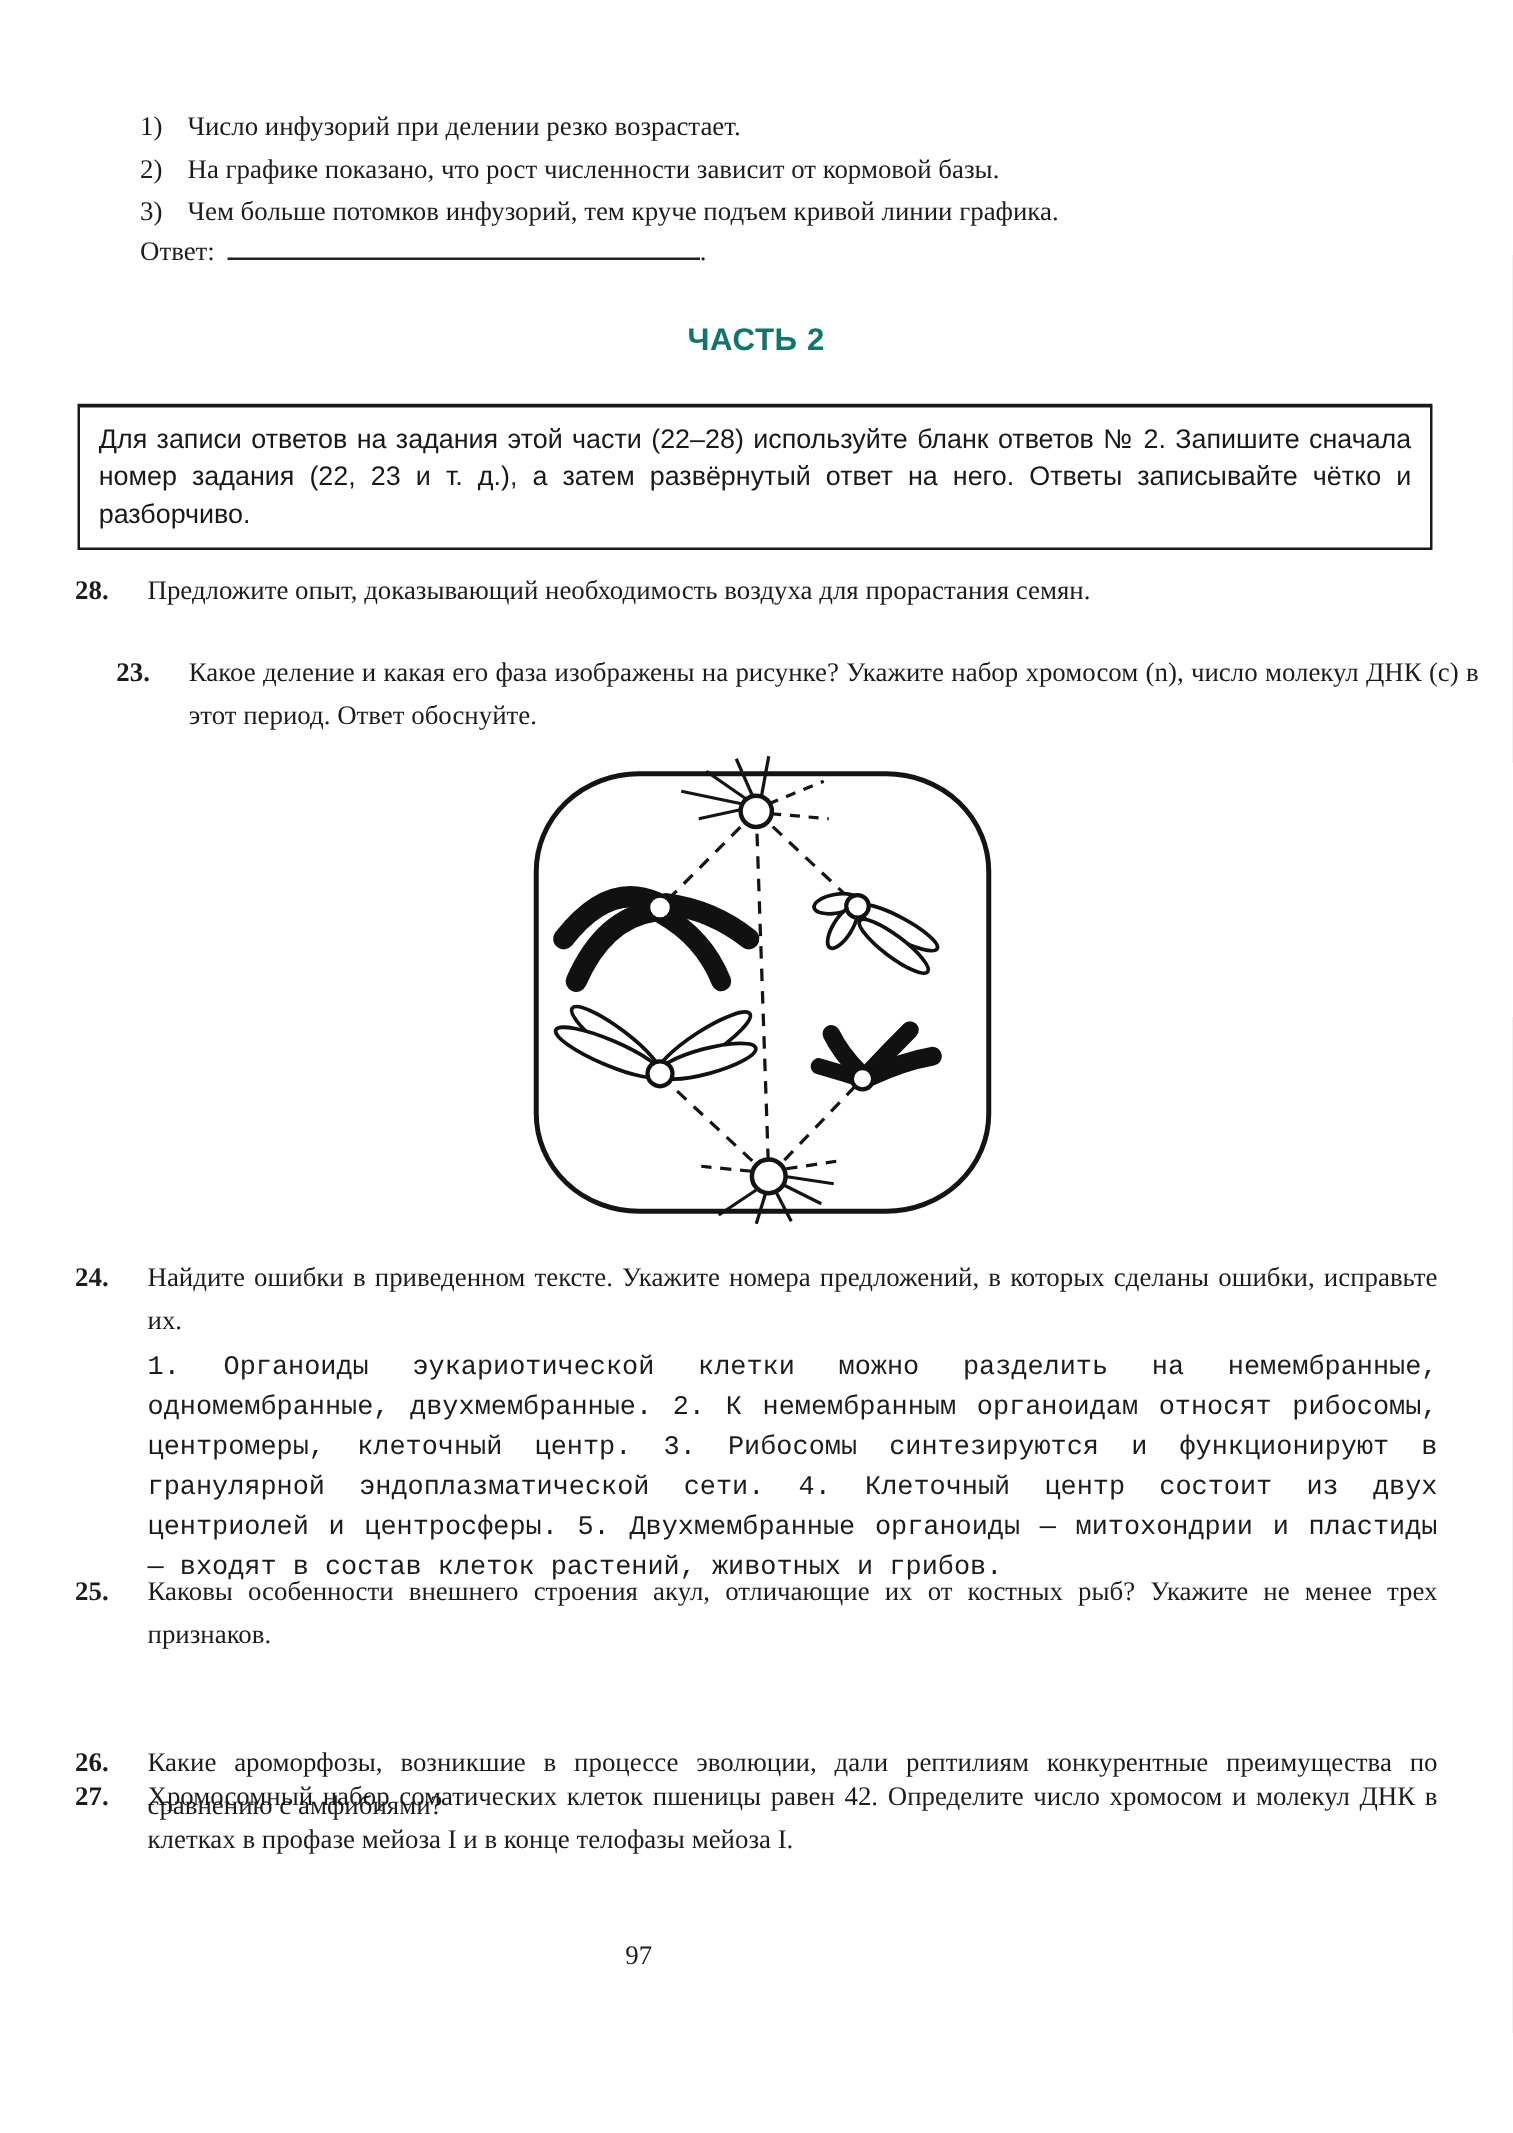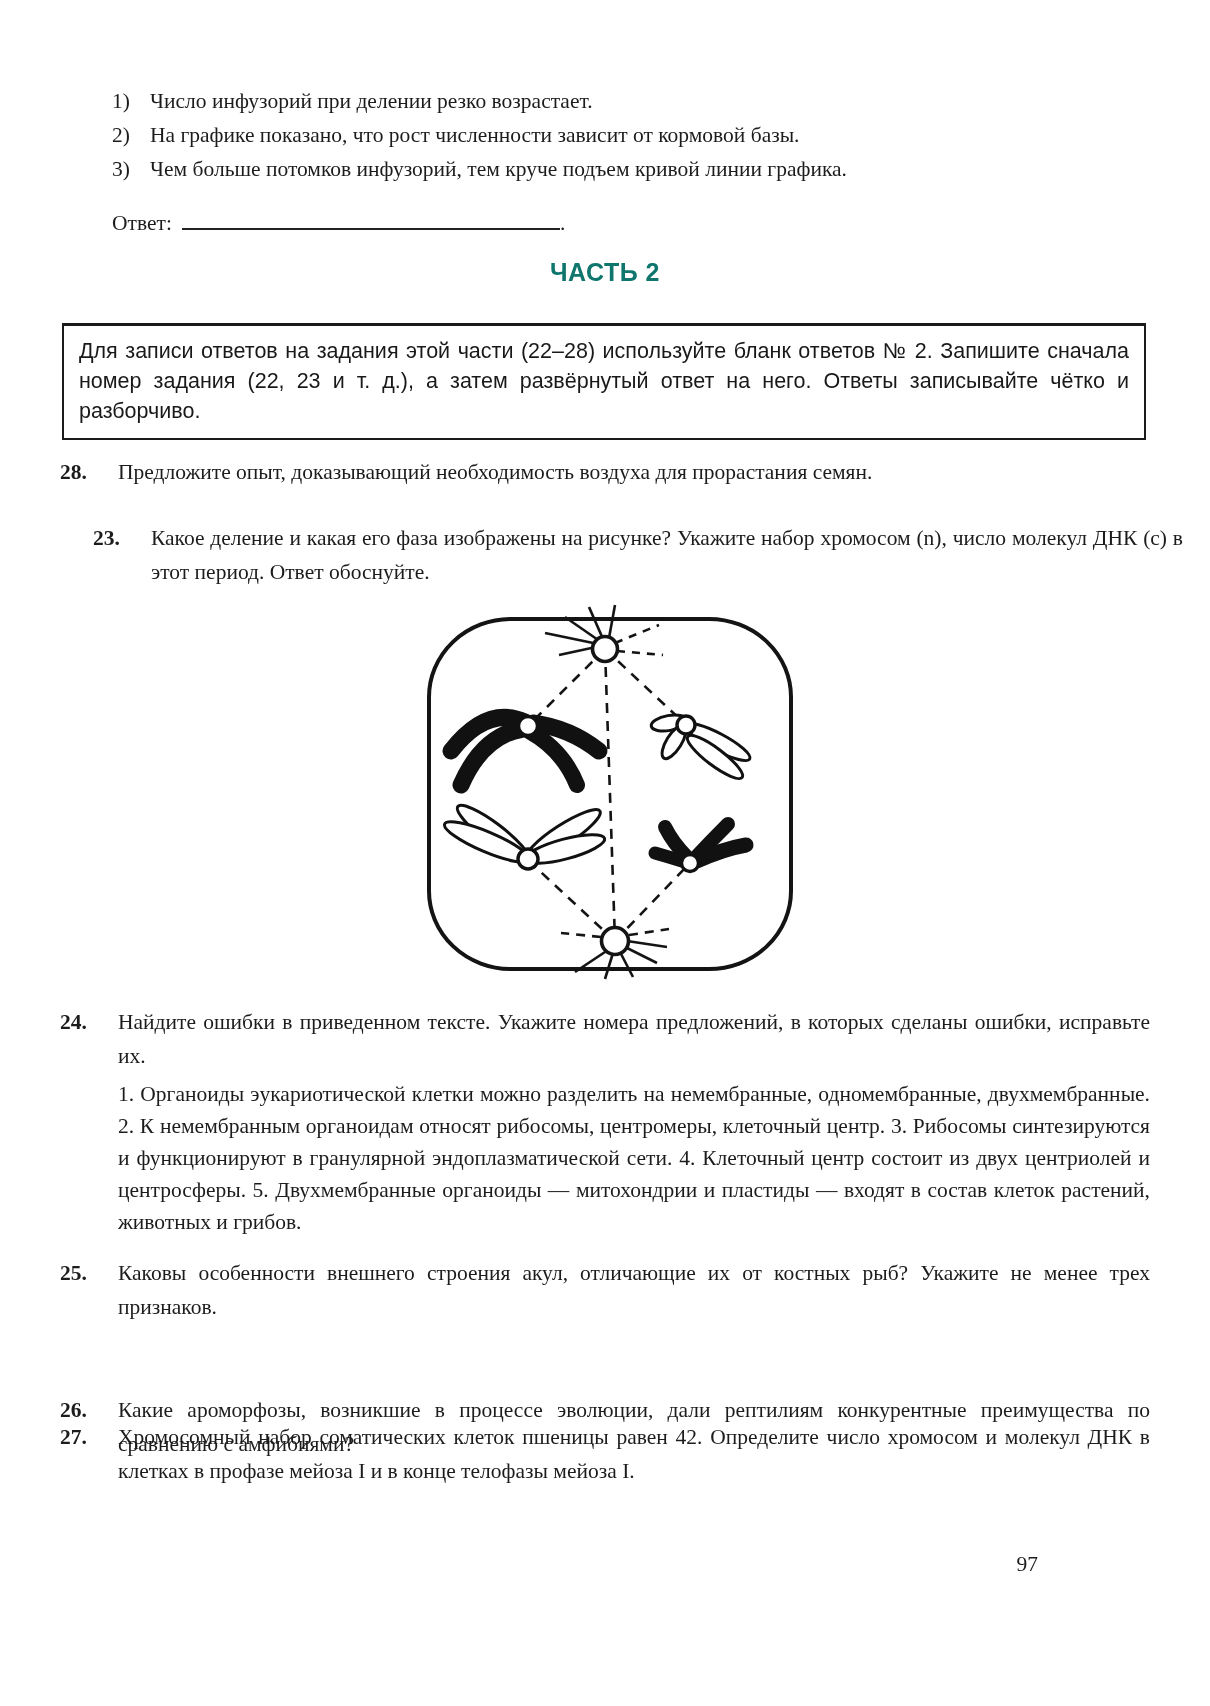--- a/index.html
+++ b/index.html
@@ -6,21 +6,21 @@
   .page{
     position:relative; width:1210px; height:1706px; background:#ffffff;
     font-family:"Liberation Serif", serif; color:#1c1c1c; overflow:hidden;
     margin:0 auto;
   }
   
   .intro{position:absolute; left:112px; top:84px; width:1040px;}
   .intro-item{display:flex; line-height:34px; font-size:21.5px; white-space:nowrap;}
   .intro-item .inum{flex:0 0 38px;}
   
-  .answer-row{position:absolute; left:112px; top:208px; font-size:21.5px; line-height:30px;}
+  .answer-row{position:absolute; left:112px; top:186px; font-size:21.5px; line-height:30px;}
   .answer-blank{display:inline-block; width:378px; border-bottom:2px solid #222; height:20px; vertical-align:baseline; margin-left:10px;}
   
   .part-heading{
     position:absolute; left:60px; top:258px; width:1090px; margin:0;
     text-align:center; font-family:"Liberation Sans", sans-serif;
     font-size:25px; font-weight:bold; letter-spacing:.5px; color:#0f766e;
   }
   
   .instruction-box{
     position:absolute; left:62px; top:323px; width:1084px; box-sizing:border-box;
@@ -31,25 +31,25 @@
   }
   .instruction-box p{margin:0;}
   
   .q{position:absolute; left:60px; width:1090px; display:flex; font-size:21.5px;}
   .qnum{flex:0 0 58px; font-weight:bold; line-height:34px;}
   .qtext{flex:1; text-align:justify; line-height:34px;}
   .q22{top:455px;} .q23{top:521px;margin-left:33px;} .q24{top:1005px;}
   .q25{top:1220px;margin-top:36px;} .q26{top:1393px;} .q27{top:1420px;}
   .passage{
     position:absolute; left:118px; top:1078px; width:1032px;
-    font-size:21.5px; line-height:32px; text-align:justify;
+    font-size:21.5px; line-height:32px; text-align:justify;font-family:Liberation Mono, monospace;
   }
   
   .figure{position:absolute; left:415px; top:595px; width:390px; height:390px;}
-  .page-number{position:absolute; left:0; top:1552px; width:1022px; text-align:right; font-size:21.5px;padding-left:16px;}
+  .page-number{position:absolute; left:0; top:1552px; width:1022px; text-align:center; font-size:21.5px;}
 </style>
 </head>
 <body>
 
 <div class="page">
 
   <div class="intro">
     <div class="intro-item">
       <span class="inum">1)</span>
       <span>Число инфузорий при делении резко возрастает.</span>

